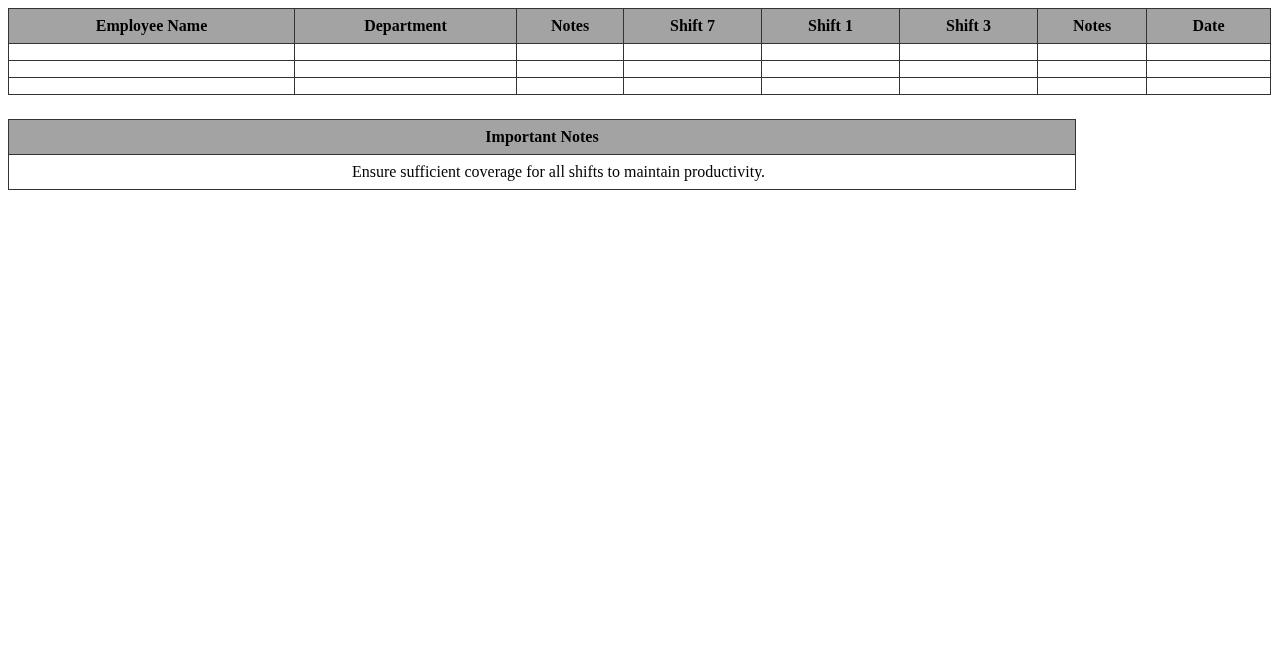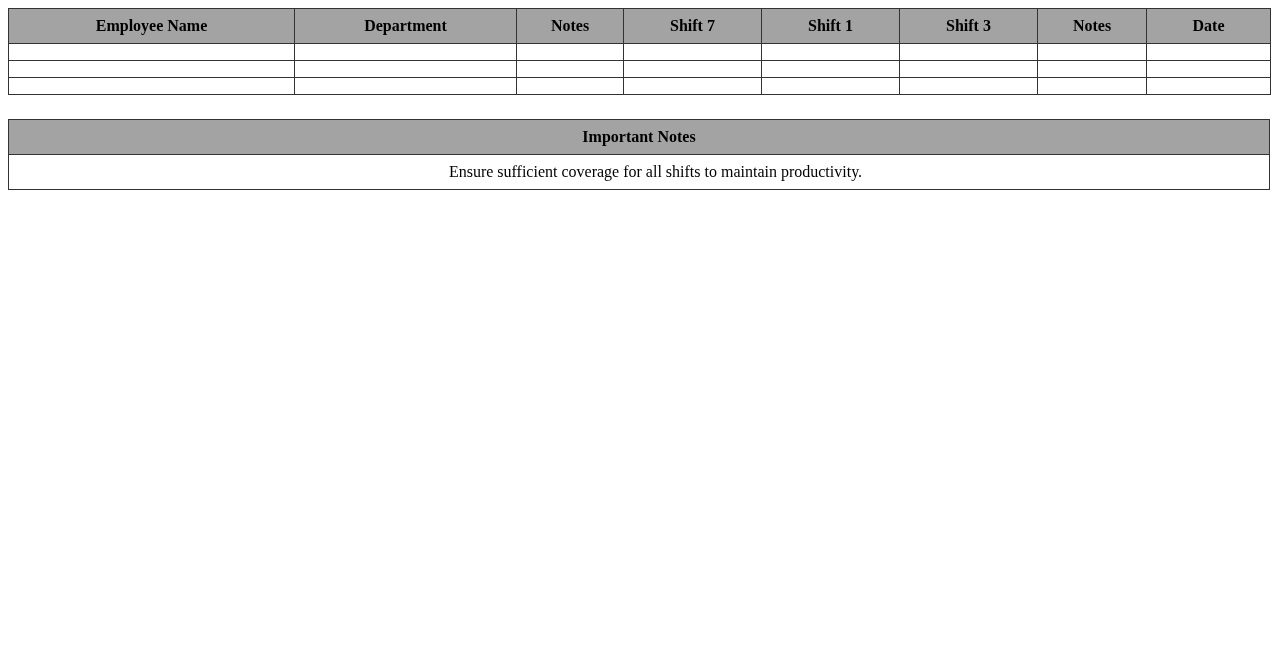--- a/index.html
+++ b/index.html
@@ -1,20 +1,20 @@
 <!DOCTYPE html>
 <html><head>
   <meta charset="utf-8">
   <style>
     html, body { margin: 0; padding: 0; background: #ffffff; }
     body {
       width: 1278px; height: 650px; position: relative;
       font-family: "Liberation Serif", serif; font-size: 16px; color: #000;
     }
-    table { border-collapse: collapse; position: absolute; left: 8px; width: 1262px; table-layout: fixed; }
+    table { border-collapse: collapse; position: absolute; left: 8px; width: 1068px; table-layout: fixed; }
     th, td { border: 1px solid #333; text-align: center; padding: 0; }
     th { background: #a3a3a3; font-weight: bold; }
     #schedule { top: 8px; }
     #schedule thead th { height: 34px; }
     #schedule tbody td { height: 16px; }
     #notes { top: 119px; }
     #notes th { height: 34px; }
     #notes td { height: 34px; padding-left: 33px; }
   </style>
 </head>

